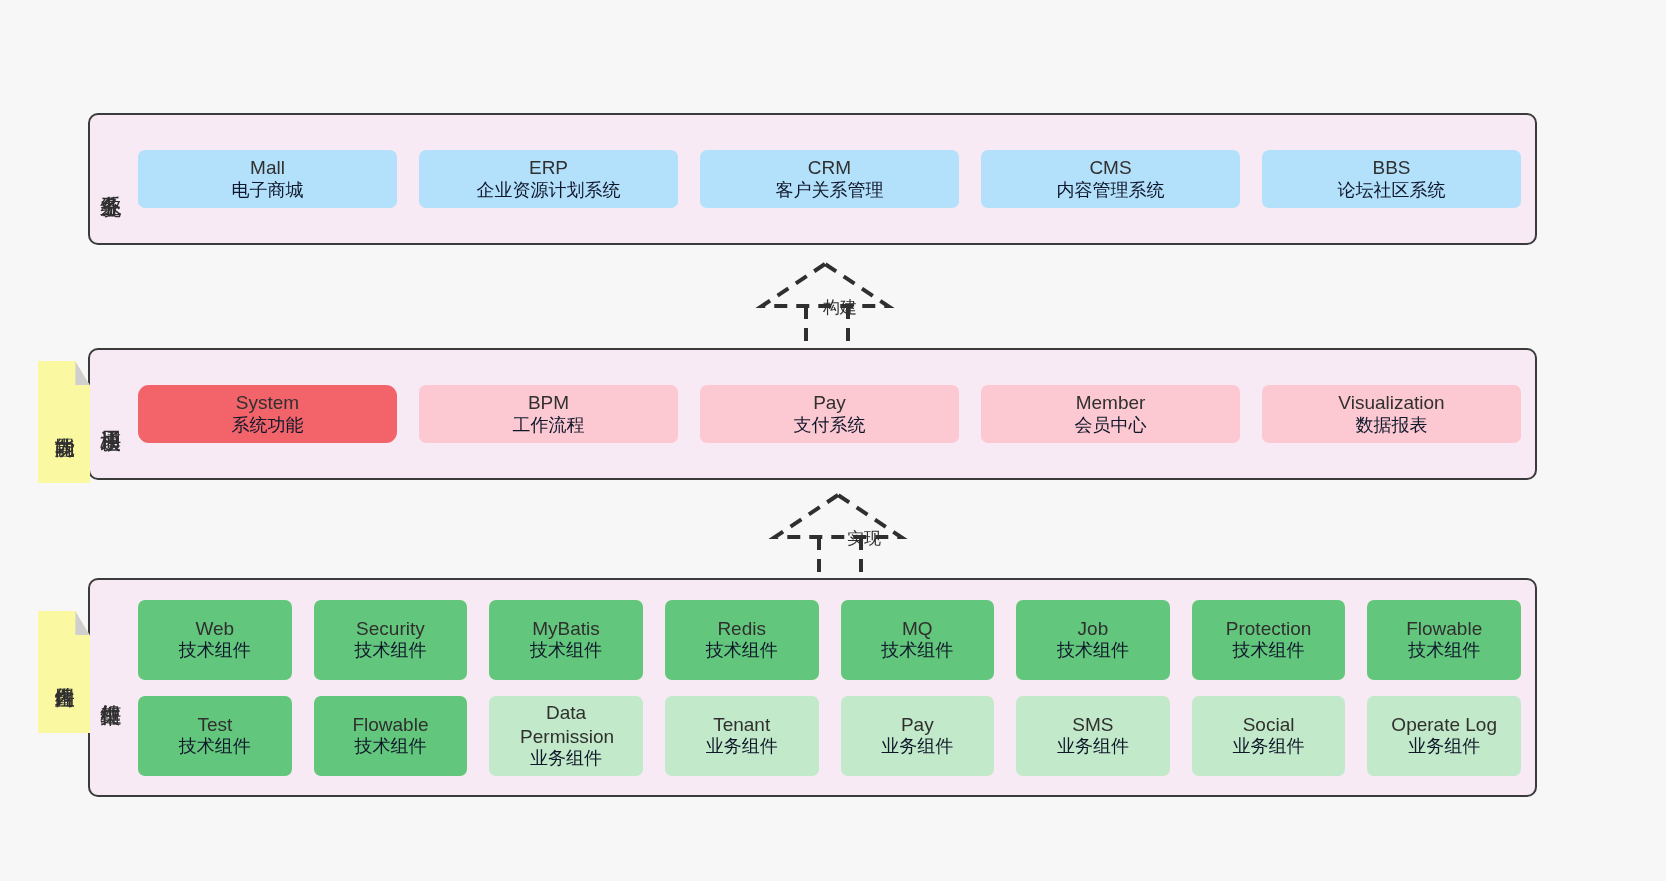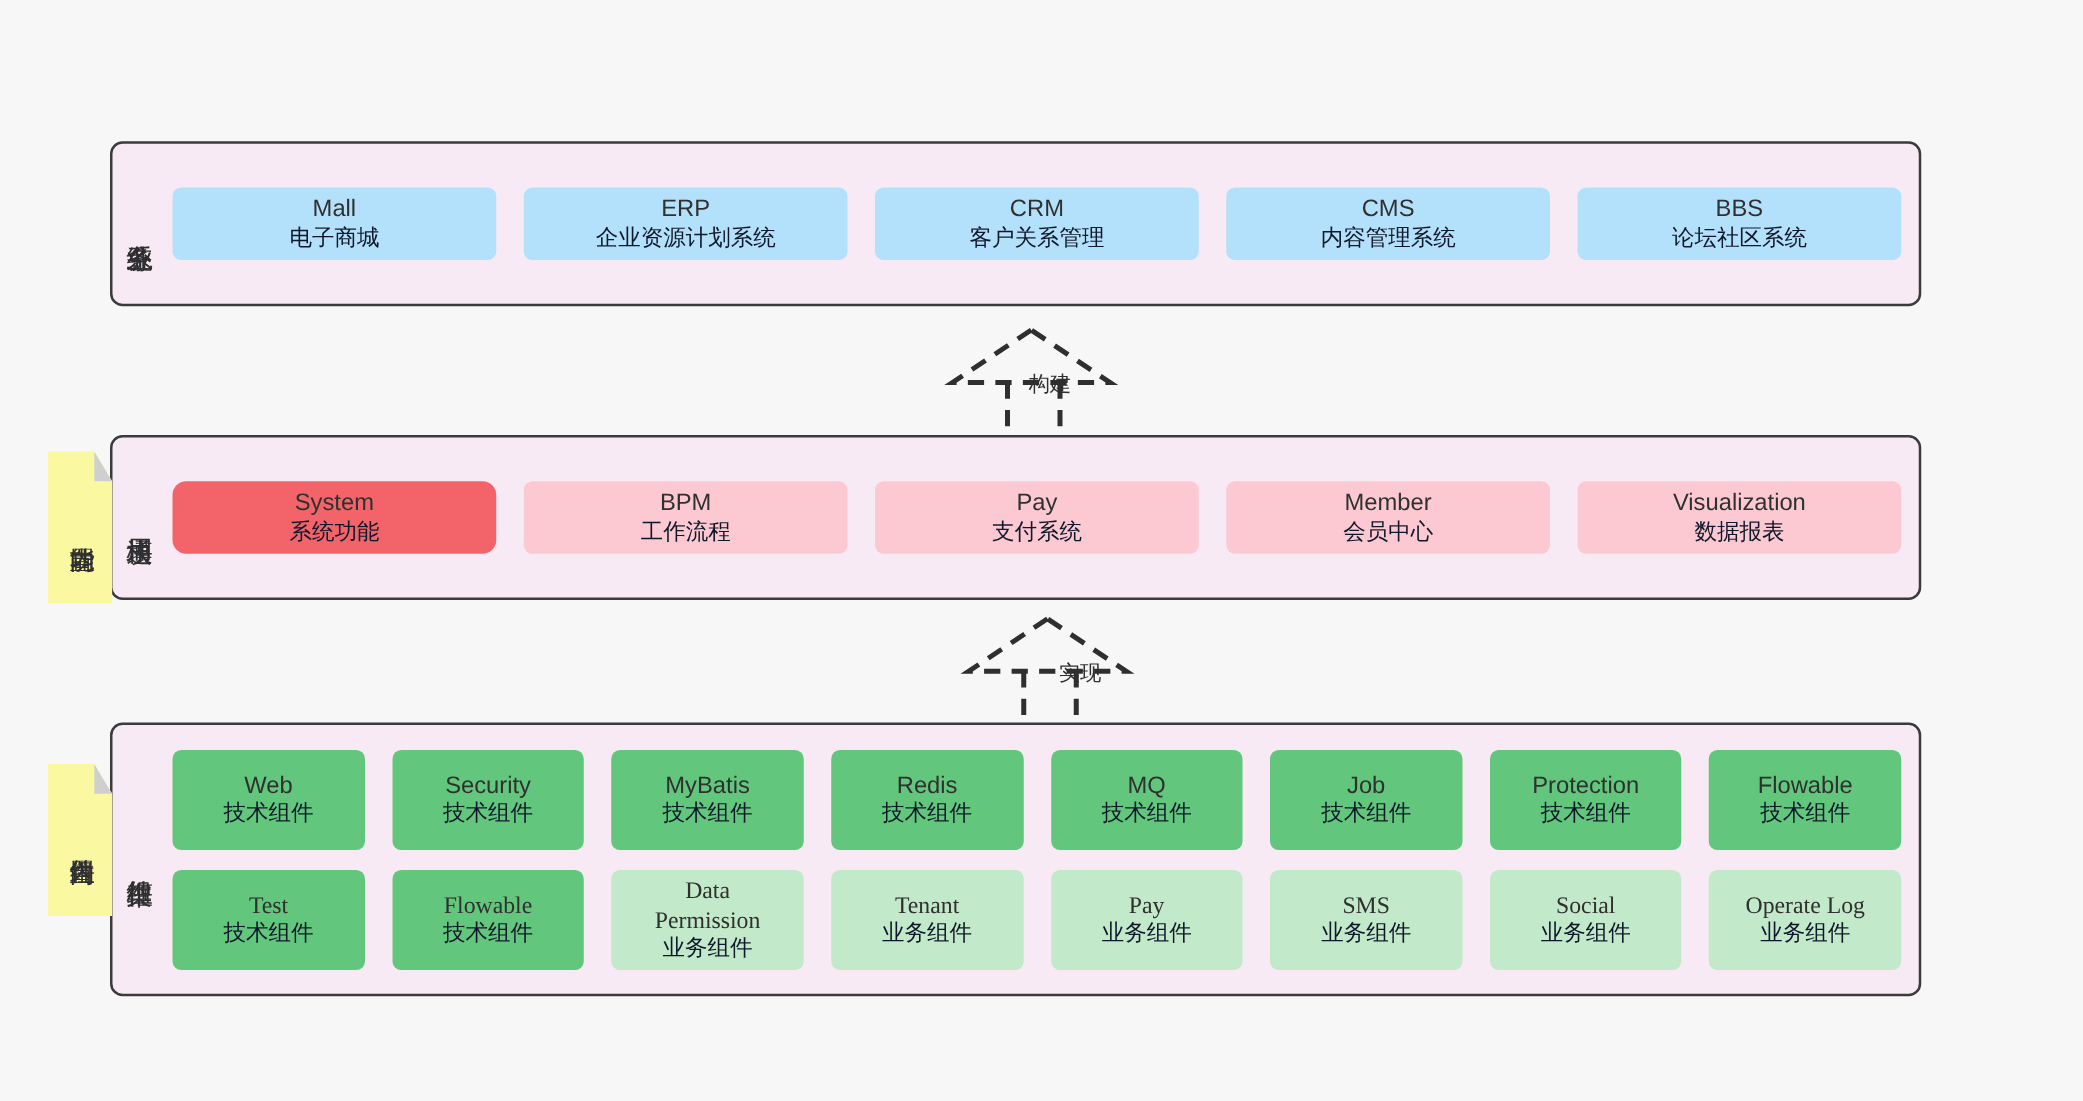--- a/index.html
+++ b/index.html
@@ -254,21 +254,21 @@
         <div class="node green">
           <span class="n-en">Protection</span>
           <span class="n-cn">技术组件</span>
         </div>
         <div class="node green">
           <span class="n-en">Flowable</span>
           <span class="n-cn">技术组件</span>
         </div>
       </div>
 
-      <div class="row" style="height:80px;font-family:Liberation Serif, serif;">
+      <div class="row" style="height:80px;">
         <div class="node green">
           <span class="n-en">Test</span>
           <span class="n-cn">技术组件</span>
         </div>
         <div class="node green">
           <span class="n-en">Flowable</span>
           <span class="n-cn">技术组件</span>
         </div>
         <div class="node greenpale">
           <span class="n-en" style="max-width:92px;">Data Permission</span>

